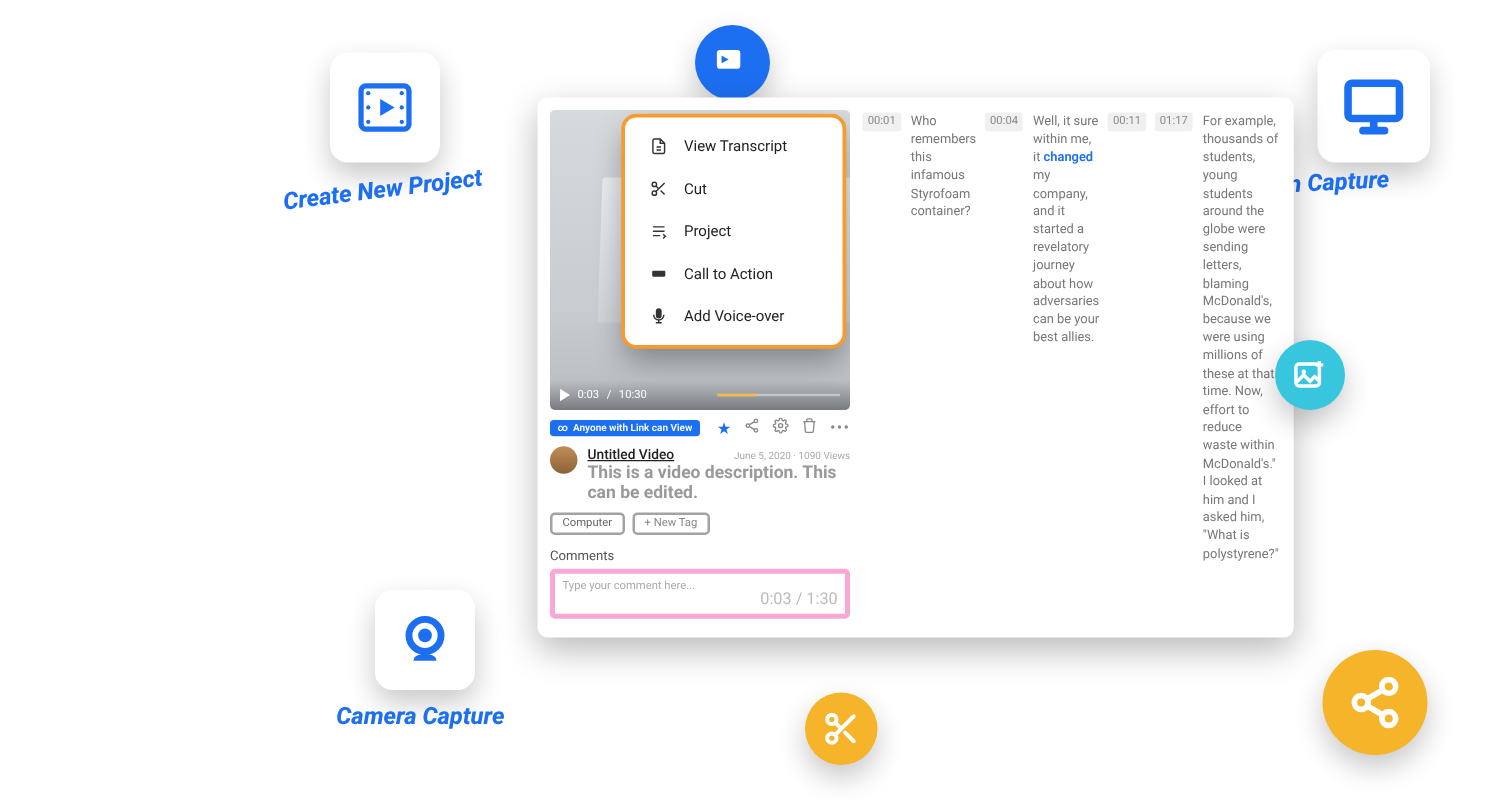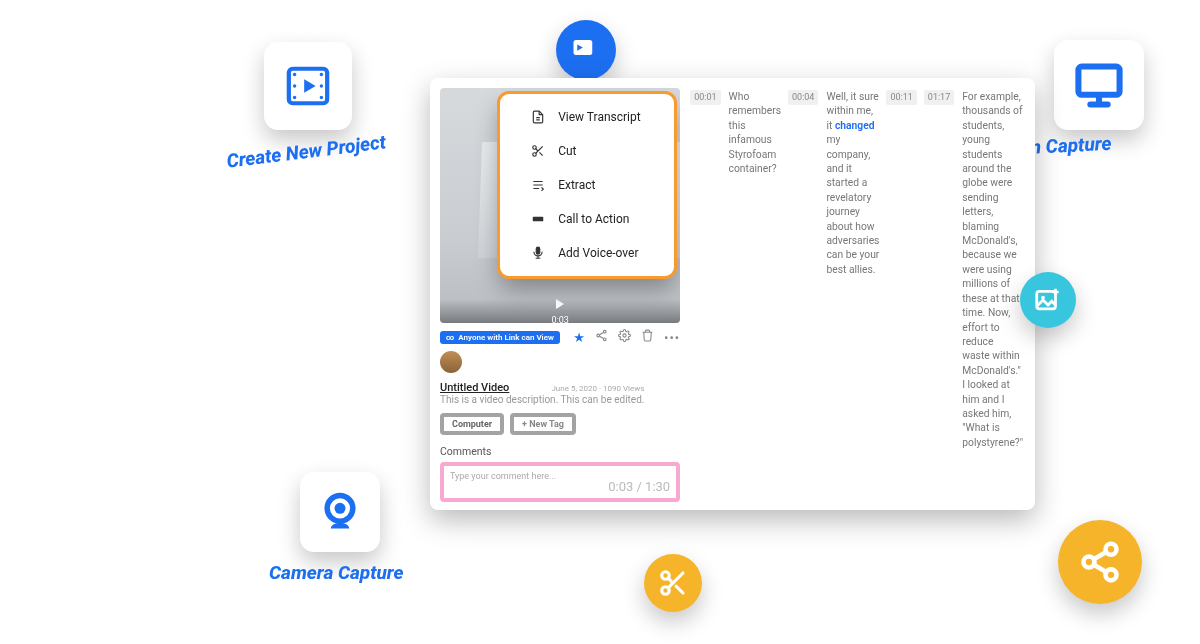--- a/index.html
+++ b/index.html
@@ -86,21 +86,20 @@
     position: absolute;
     left: 0; right: 0; bottom: 0;
     height: 24px;
     background: linear-gradient(180deg, rgba(0,0,0,0) 0%, rgba(0,0,0,0.35) 100%);
     display: flex;
     align-items: center;
     padding: 0 8px;
     color: #fff;
     font-size: 9px;
     gap: 6px;
-    flex-direction: column;
   }
   .play-tri {
     width: 0; height: 0;
     border-left: 8px solid #fff;
     border-top: 5px solid transparent;
     border-bottom: 5px solid transparent;
   }
   .progress {
     flex: 1;
     height: 2px;
@@ -111,21 +110,21 @@
 
   
   .menu {
     position: absolute;
     right: 6px;
     top: 6px;
     width: 174px;
     background: #fff;
     border-radius: 9px;
     box-shadow: 0 0 0 3px #f79a2f, 0 12px 24px rgba(0,0,0,0.35);
-    padding: 6px 16px;
+    padding: 6px 5px;
     z-index: 20;
   }
   .menu-item {
     display: flex; align-items: center; gap: 12px;
     padding: 9px 14px;
     font-size: 12px;
     color: #222;
     cursor: pointer;
   }
   .menu-item .mi { width: 16px; height: 16px; display: flex; align-items: center; justify-content: center; }
@@ -138,28 +137,28 @@
   }
   .share-pill {
     background: #1d6ff2; color: #fff;
     font-size: 8px; font-weight: 600;
     display: inline-flex; align-items: center; gap: 4px;
     padding: 2px 6px; border-radius: 3px;
   }
   .icon-row { display: flex; align-items: center; gap: 10px; color: #888; font-size: 13px; }
   .icon-row .star { color: #1d6ff2; }
 
-  .owner-row { display: flex; gap: 8px; align-items: flex-start; margin-top: 6px; flex-direction: column; }
+  .owner-row { display: flex; gap: 8px; align-items: flex-start; margin-top: 6px; }
   .avatar { width: 22px; height: 22px; border-radius: 50%; background: linear-gradient(180deg,#c28e57,#8a6238); }
   .title-line { font-size: 11px; color: #222; text-decoration: underline; font-weight: 500;}
   .meta-mini { font-size: 8px; color: #aaa; }
-  .desc { font-size: 10px; color: #999; }
+  .desc { font-size: 14px; color: #999; font-weight: bold; }
 
   .tags-row { display: flex; gap: 6px; margin-top: 8px; font-size: 9px; }
-  .tag { border:4px solid #a3a3a3; color:#666; padding:2px 8px; border-radius:4px;font-weight:bold; }
+  .tag { border:2px solid #a3a3a3; color:#666; padding:2px 8px; border-radius:4px; }
 
   .comments-h { margin-top: 10px; font-size: 10.5px; color: #555; }
   .comment-box {
     margin-top: 4px;
     border: 4px solid #f9a8d4; border-radius: 4px;
     height: 40px; padding: 5px 6px;
     font-size: 9px; color: #aaa;
     position: relative;
   }
   .cb-tag { position: absolute; right: 6px; bottom: 4px; font-size: 13px; color: #bbb; }
@@ -271,21 +270,21 @@
             </span>
           <span>Cut</span>
         </div>
         <div class="menu-item">
           <span class="mi">
               <svg width="14" height="14" viewBox="0 0 24 24" fill="none" stroke="#333" stroke-width="2">
                 <path d="M4 6h16M4 12h16M4 18h10"></path>
                 <path d="M18 16l3 3-3 3"></path>
               </svg>
             </span>
-          <span>Extract</span>
+          <span>Project</span>
         </div>
         <div class="menu-item">
           <span class="mi">
               <svg width="14" height="14" viewBox="0 0 24 24" fill="#333">
                 <rect x="3" y="8" width="18" height="8" rx="1.5"></rect>
               </svg>
             </span>
           <span>Call to Action</span>
         </div>
         <div class="menu-item">

